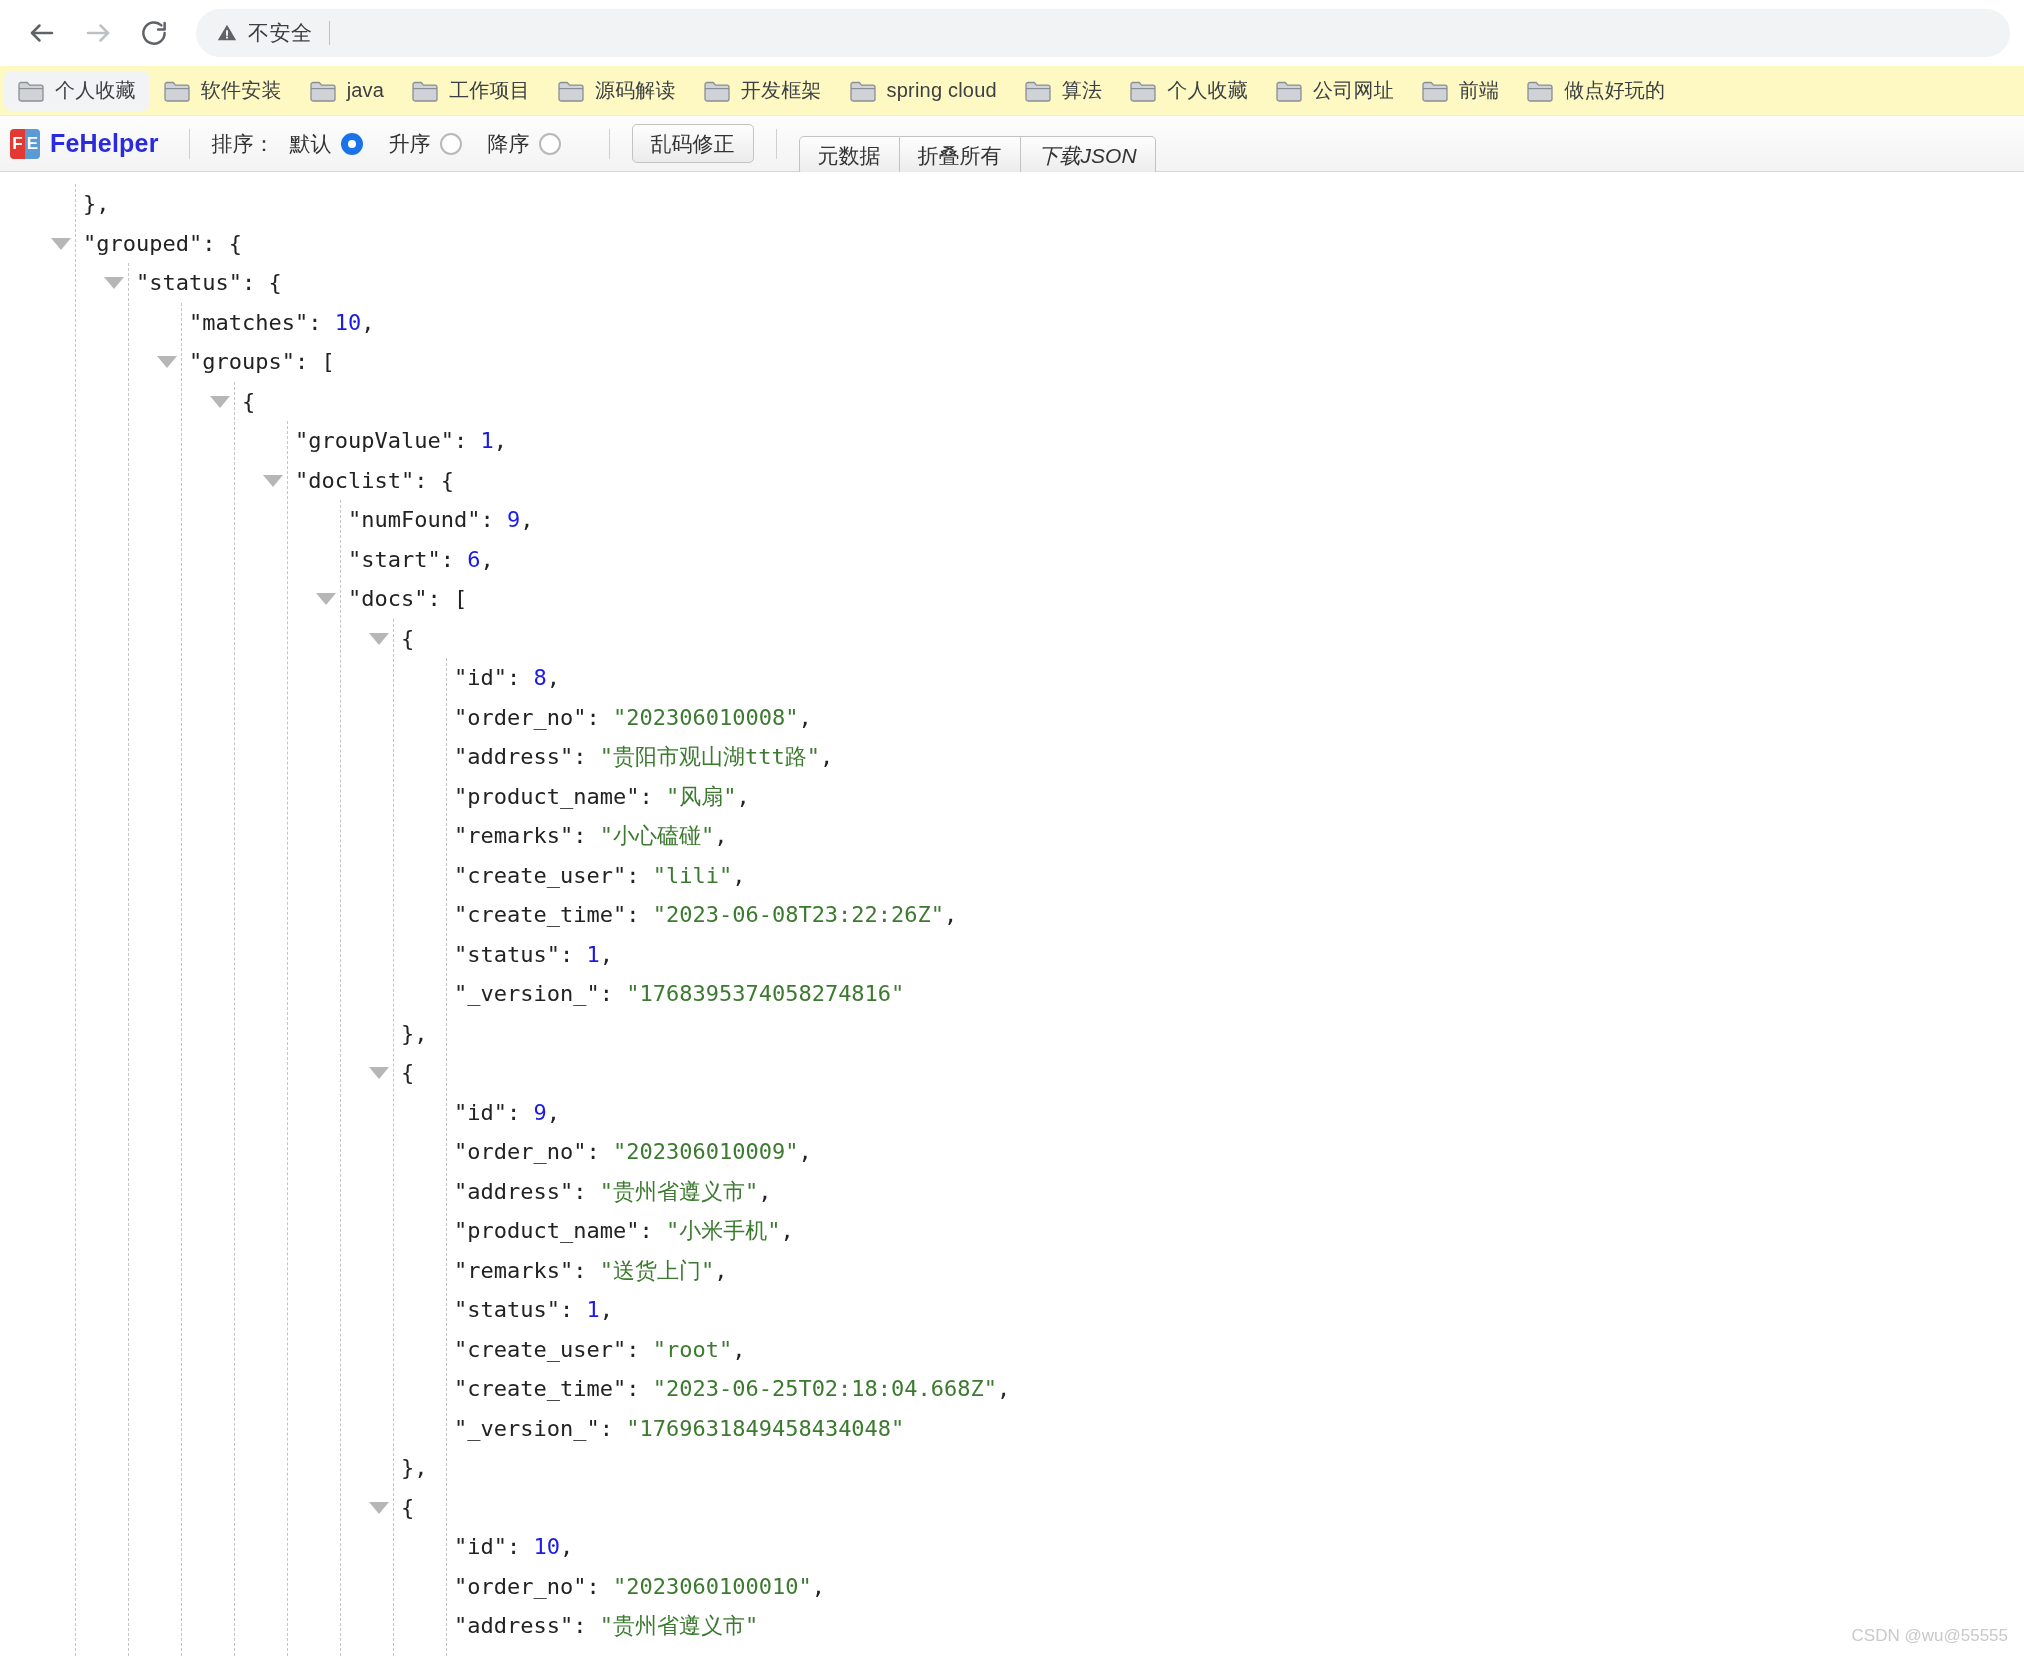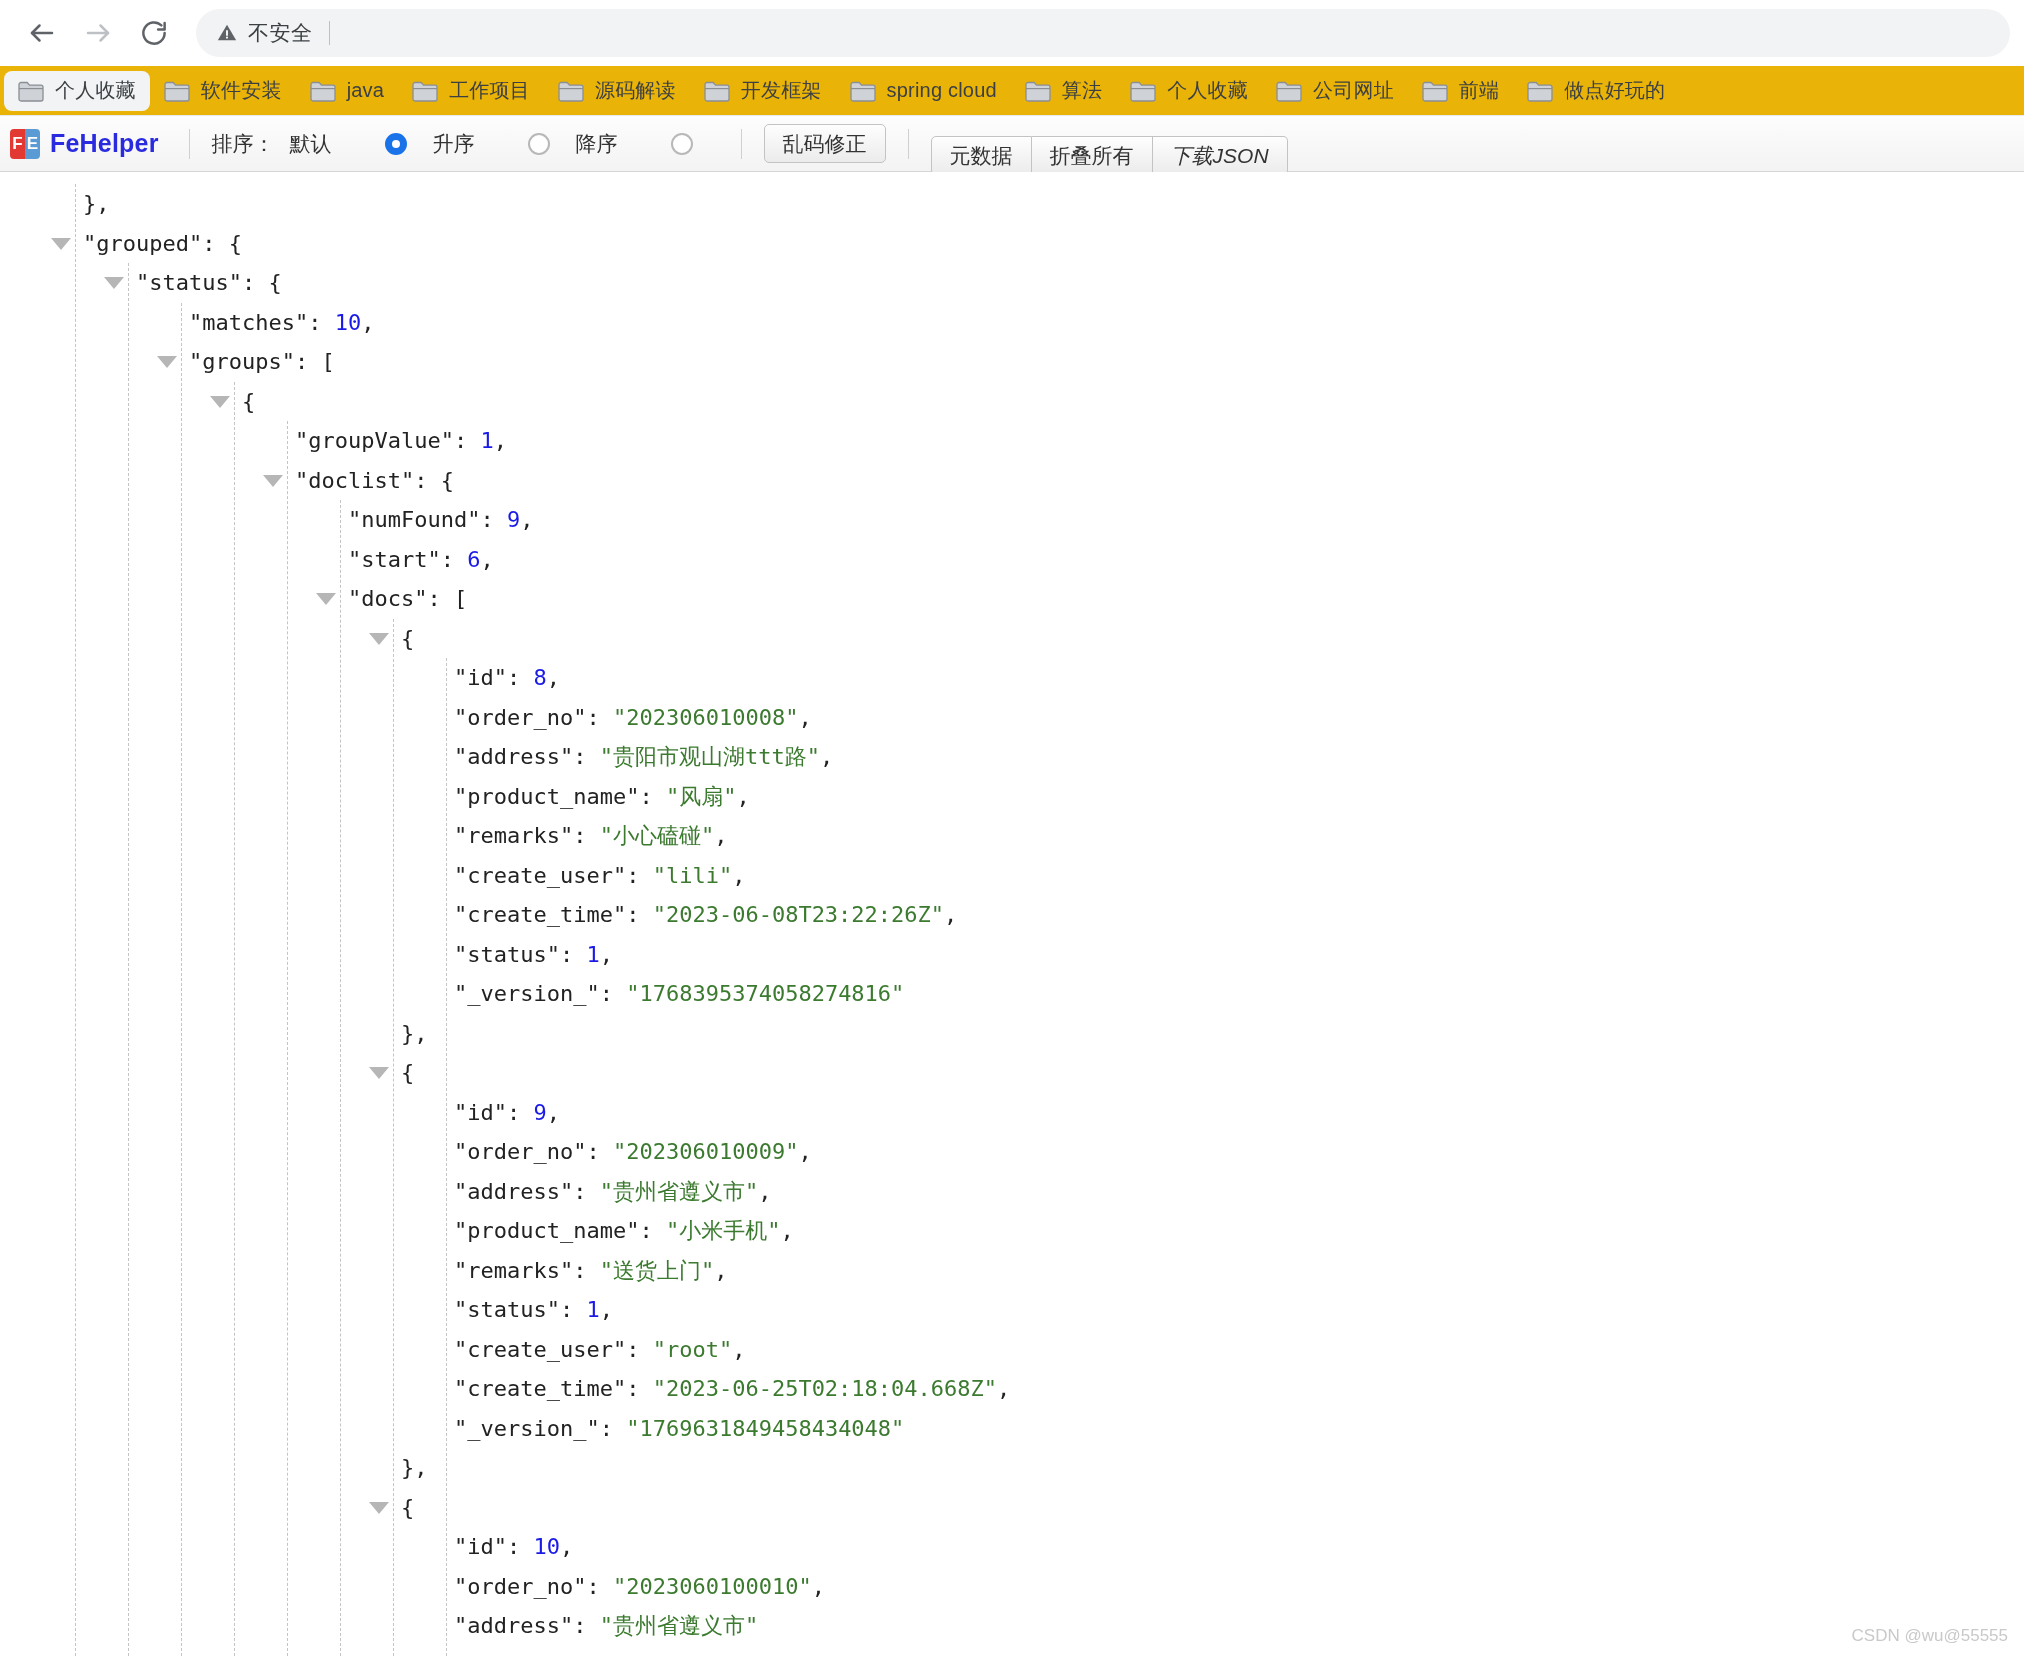--- a/index.html
+++ b/index.html
@@ -76,21 +76,21 @@
     letter-spacing: -0.1px;
   }
   .url-text .host { color: #202124; }
 
   
   .bookmarks {
     display: flex;
     align-items: center;
     height: 50px;
     padding: 0 4px;
-    background: #eab308;
+    background: #fef9c3;
     border-bottom: 1px solid #e8eaed;
     overflow: hidden;
   }
   .bm {
     display: flex;
     align-items: center;
     height: 40px;
     padding: 0 14px;
     border-radius: 8px;
     flex: 0 0 auto;
@@ -156,21 +156,20 @@
   }
   .fh-sort-label {
     font-size: 21px; color: #333;
     margin-right: 15px; flex: 0 0 auto;
   }
   .radio-item {
     display: flex; align-items: center;
     margin-right: 26px;
     flex: 0 0 auto;
     cursor: pointer;
-    gap: 44px;
   }
   .radio-item .txt { font-size: 21px; color: #333; margin-right: 9px; }
   .radio {
     width: 22px; height: 22px;
     border-radius: 50%;
     border: 2px solid #b8b8b8;
     background: #fff;
     display: flex; align-items: center; justify-content: center;
     flex: 0 0 auto;
   }

